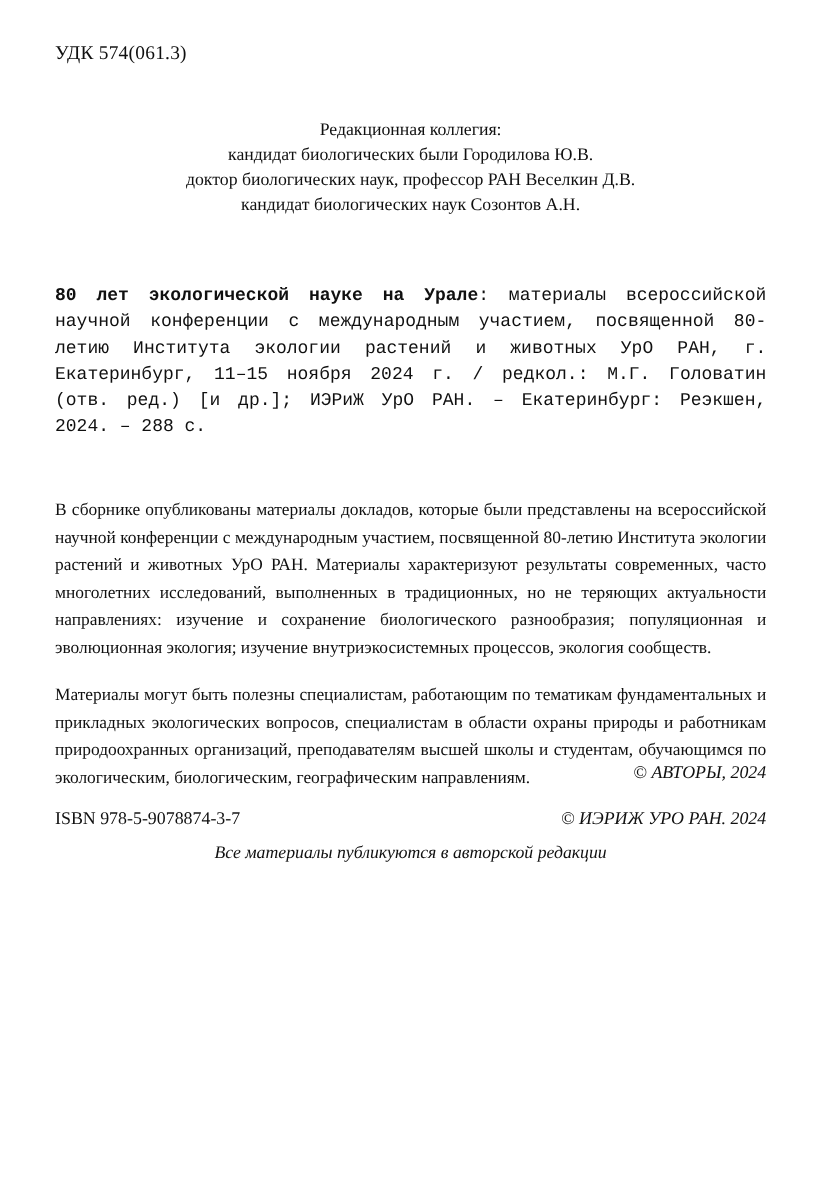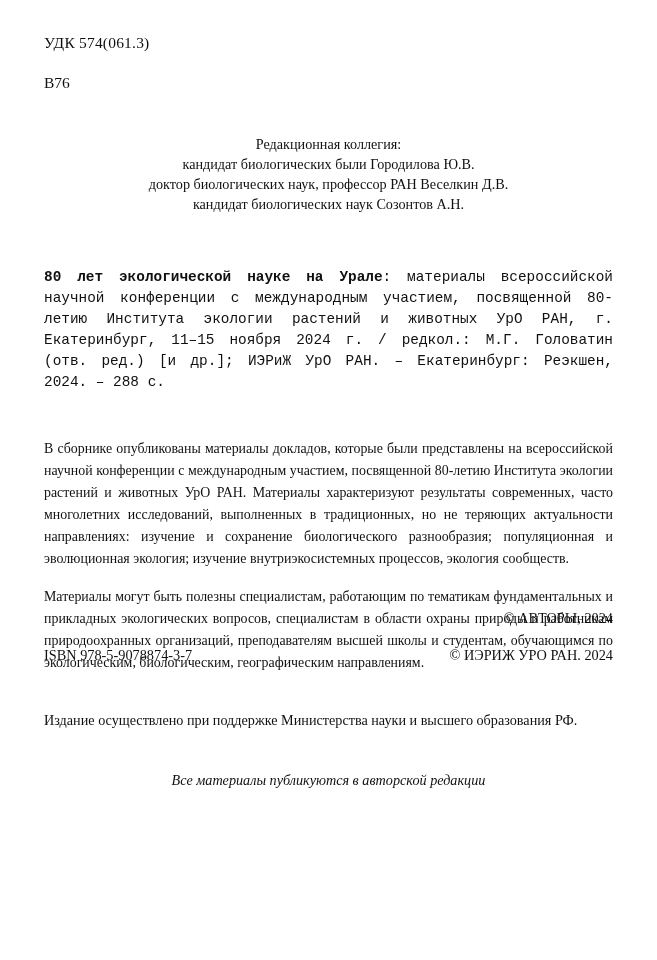--- a/index.html
+++ b/index.html
@@ -87,47 +87,46 @@
   }
   .footer-row.first {
     justify-content: flex-end;
     margin-bottom: 20px;
   }
   .footer .left {
     text-align: left;
   }
   .footer .right {
     text-align: left;
+    font-style: italic;
   }
 </style>
 </head>
 <body>
 
 <div class="page">
 
   <div class="udk">УДК 574(061.3)</div>
-  <div class="bbk">В76</div>
 
   <div class="editorial">
     <div>Редакционная коллегия:</div>
     <div>кандидат биологических были Городилова Ю.В.</div>
     <div>доктор биологических наук, профессор РАН Веселкин Д.В.</div>
     <div>кандидат биологических наук Созонтов А.Н.</div>
   </div>
 
   <div class="biblio">
     <span class="lead">80 лет экологической науке на Урале</span><span>: материалы всероссийской научной конференции с международным участием, посвященной 80-летию Института экологии растений и животных УрО РАН, г. Екатеринбург, 11–15 ноября 2024 г. / редкол.: М.Г. Головатин (отв. ред.) [и др.]; ИЭРиЖ УрО РАН. – Екатеринбург: Реэкшен, 2024. – 288 с.</span>
   </div>
 
   <div class="abstract">
     <p>В сборнике опубликованы материалы докладов, которые были представлены на всероссийской научной конференции с международным участием, посвященной 80-летию Института экологии растений и животных УрО РАН. Материалы характеризуют результаты современных, часто многолетних исследований, выполненных в традиционных, но не теряющих актуальности направлениях: изучение и сохранение биологического разнообразия; популяционная и эволюционная экология; изучение внутриэкосистемных процессов, экология сообществ.</p>
     <p>Материалы могут быть полезны специалистам, работающим по тематикам фундаментальных и прикладных экологических вопросов, специалистам в области охраны природы и работникам природоохранных организаций, преподавателям высшей школы и студентам, обучающимся по экологическим, биологическим, географическим направлениям.</p>
   </div>
 
-  <div class="support">Издание осуществлено при поддержке Министерства науки и высшего образования РФ.</div>
 
   <div class="italic-note">Все материалы публикуются в авторской редакции</div>
 
   <div class="footer">
     <div class="footer-row first">
       <span class="right">© АВТОРЫ, 2024</span>
     </div>
     <div class="footer-row">
       <span class="left">ISBN 978-5-9078874-3-7</span>
       <span class="right">© ИЭРИЖ УРО РАН. 2024</span>

